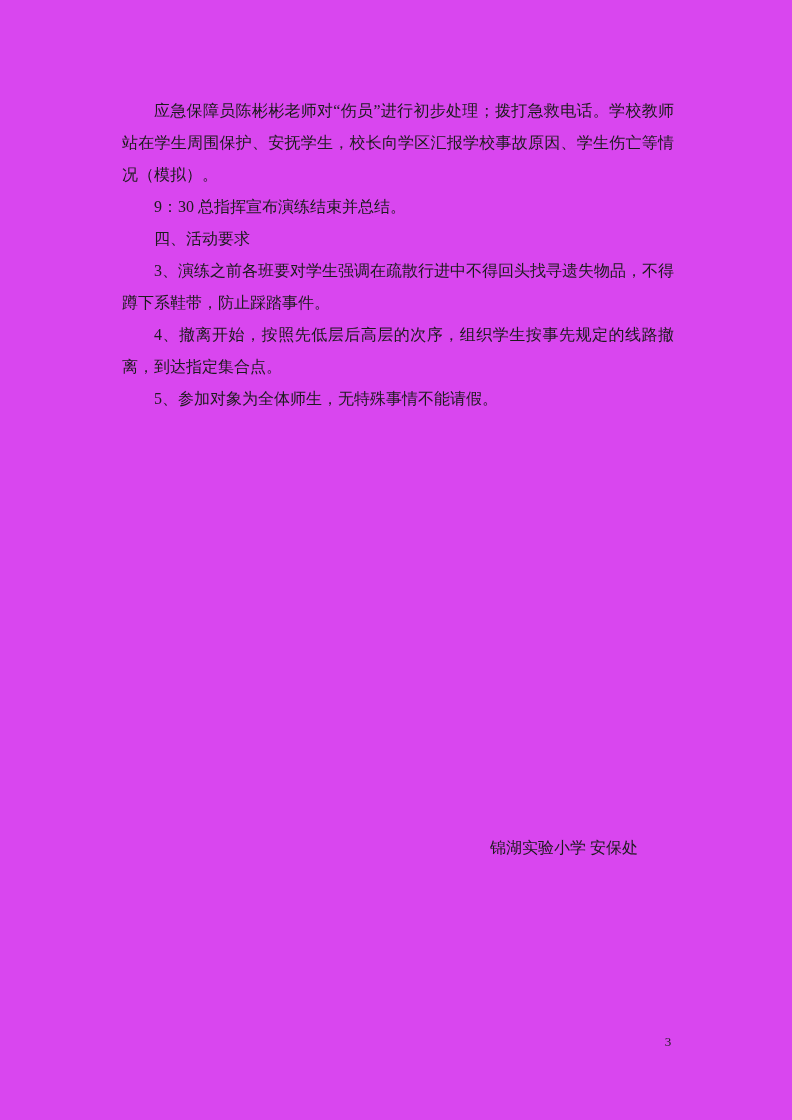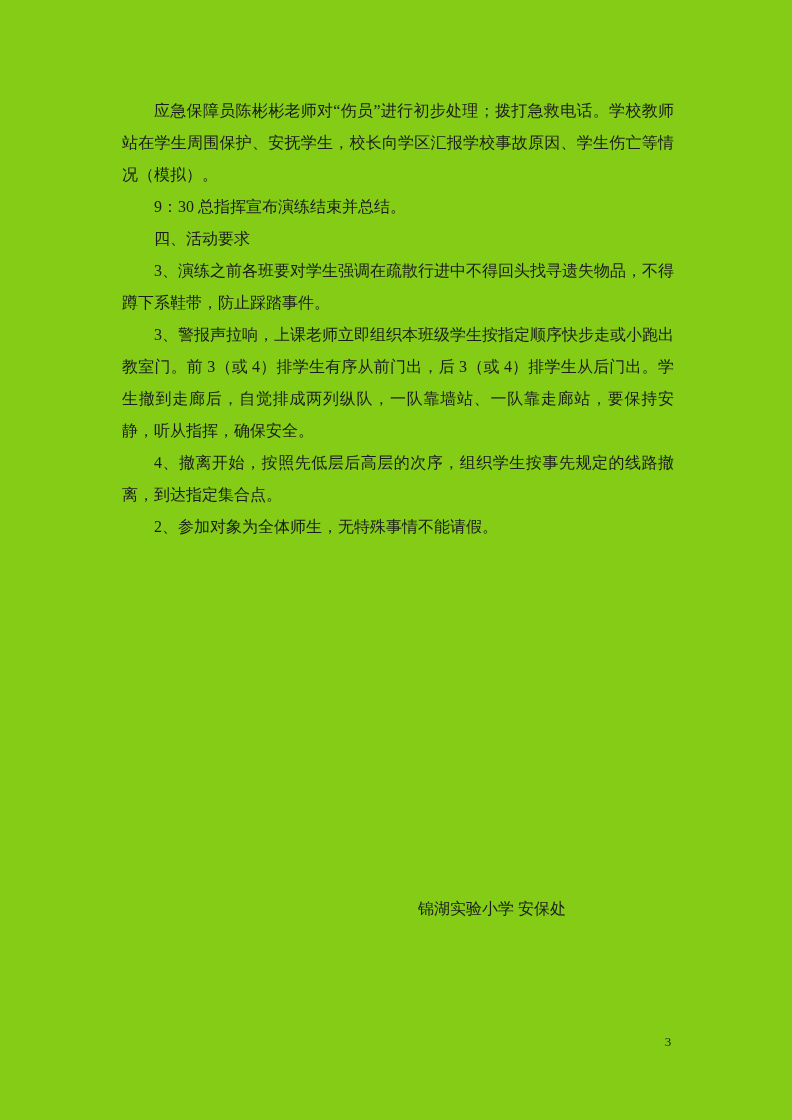--- a/index.html
+++ b/index.html
@@ -4,21 +4,21 @@
 <style>
   html, body {
     margin: 0;
     padding: 0;
     background: #ffffff;
   }
   .page {
     position: relative;
     width: 792px;
     height: 1120px;
-    background: #84cc16;
+    background: #d946ef;
     overflow: hidden;
     font-family: "Liberation Serif", "DejaVu Serif", serif;
     color: #1c1c1c;
   }
   .doc-body {
     position: absolute;
     left: 122px;
     top: 95px;
     width: 552px;
     font-size: 16px;
@@ -26,25 +26,25 @@
     text-align: justify;
   }
   .doc-body p {
     margin: 0;
     padding: 0;
     text-indent: 2em;
   }
   .signature {
     position: absolute;
     left: 418px;
-    top: 892px;
+    top: 831px;
     width: 292px;
     font-size: 16px;
     line-height: 33px;
-    text-align: left;
+    text-align: center;
   }
   .page-footer {
     position: absolute;
     left: 643px;
     top: 1034px;
     width: 50px;
     font-size: 13px;
     line-height: 15px;
     text-align: center;
   }
@@ -52,23 +52,22 @@
 </head>
 <body>
 
 <div class="page">
 
   <div class="doc-body">
     <p>应急保障员陈彬彬老师对“伤员”进行初步处理；拨打急救电话。学校教师站在学生周围保护、安抚学生，校长向学区汇报学校事故原因、学生伤亡等情况（模拟）。</p>
     <p>9：30 总指挥宣布演练结束并总结。</p>
     <p>四、活动要求</p>
     <p>3、演练之前各班要对学生强调在疏散行进中不得回头找寻遗失物品，不得蹲下系鞋带，防止踩踏事件。</p>
-    <p>3、警报声拉响，上课老师立即组织本班级学生按指定顺序快步走或小跑出教室门。前 3（或 4）排学生有序从前门出，后 3（或 4）排学生从后门出。学生撤到走廊后，自觉排成两列纵队，一队靠墙站、一队靠走廊站，要保持安静，听从指挥，确保安全。</p>
     <p>4、撤离开始，按照先低层后高层的次序，组织学生按事先规定的线路撤离，到达指定集合点。</p>
-    <p>2、参加对象为全体师生，无特殊事情不能请假。</p>
+    <p>5、参加对象为全体师生，无特殊事情不能请假。</p>
   </div>
 
   <div class="signature">
     <div>锦湖实验小学 安保处</div>
   </div>
 
   <div class="page-footer">3</div>
 
 </div>
 

